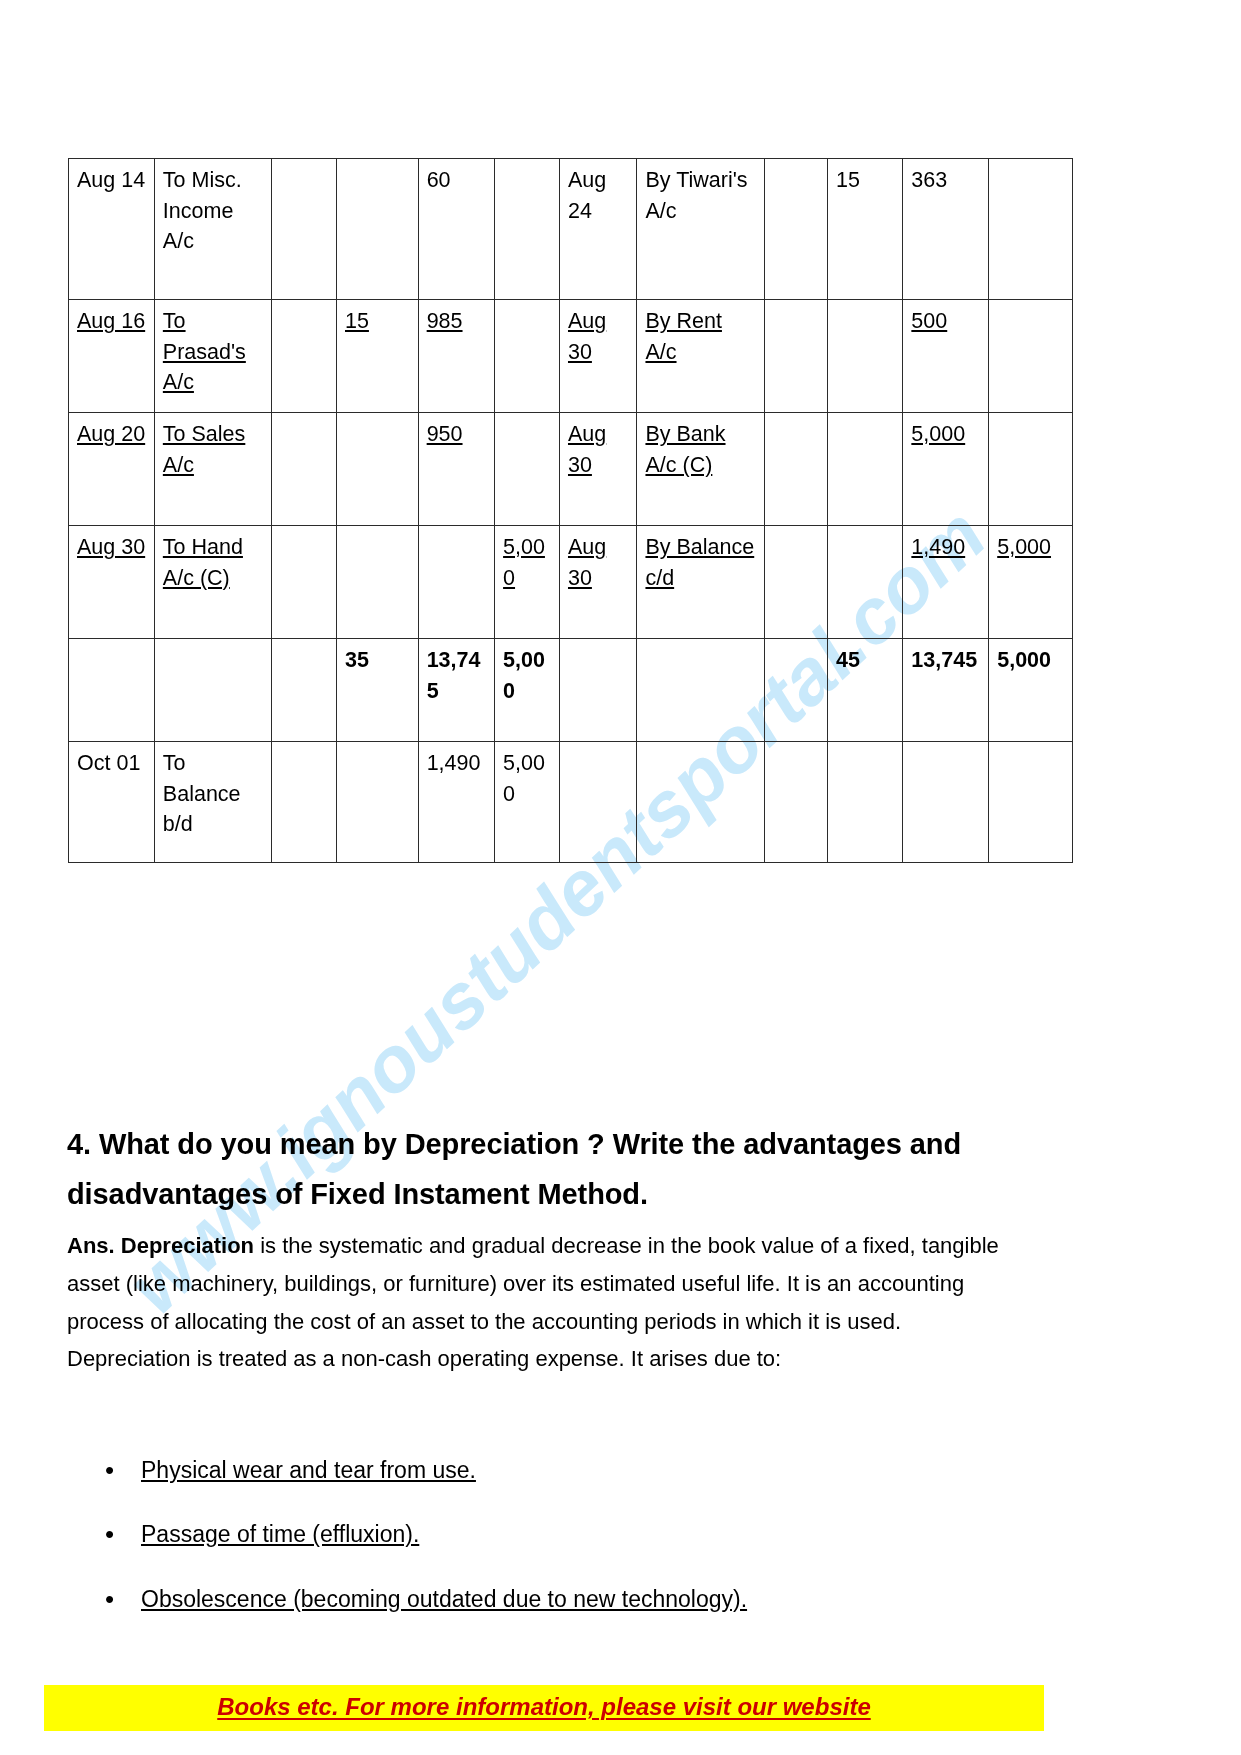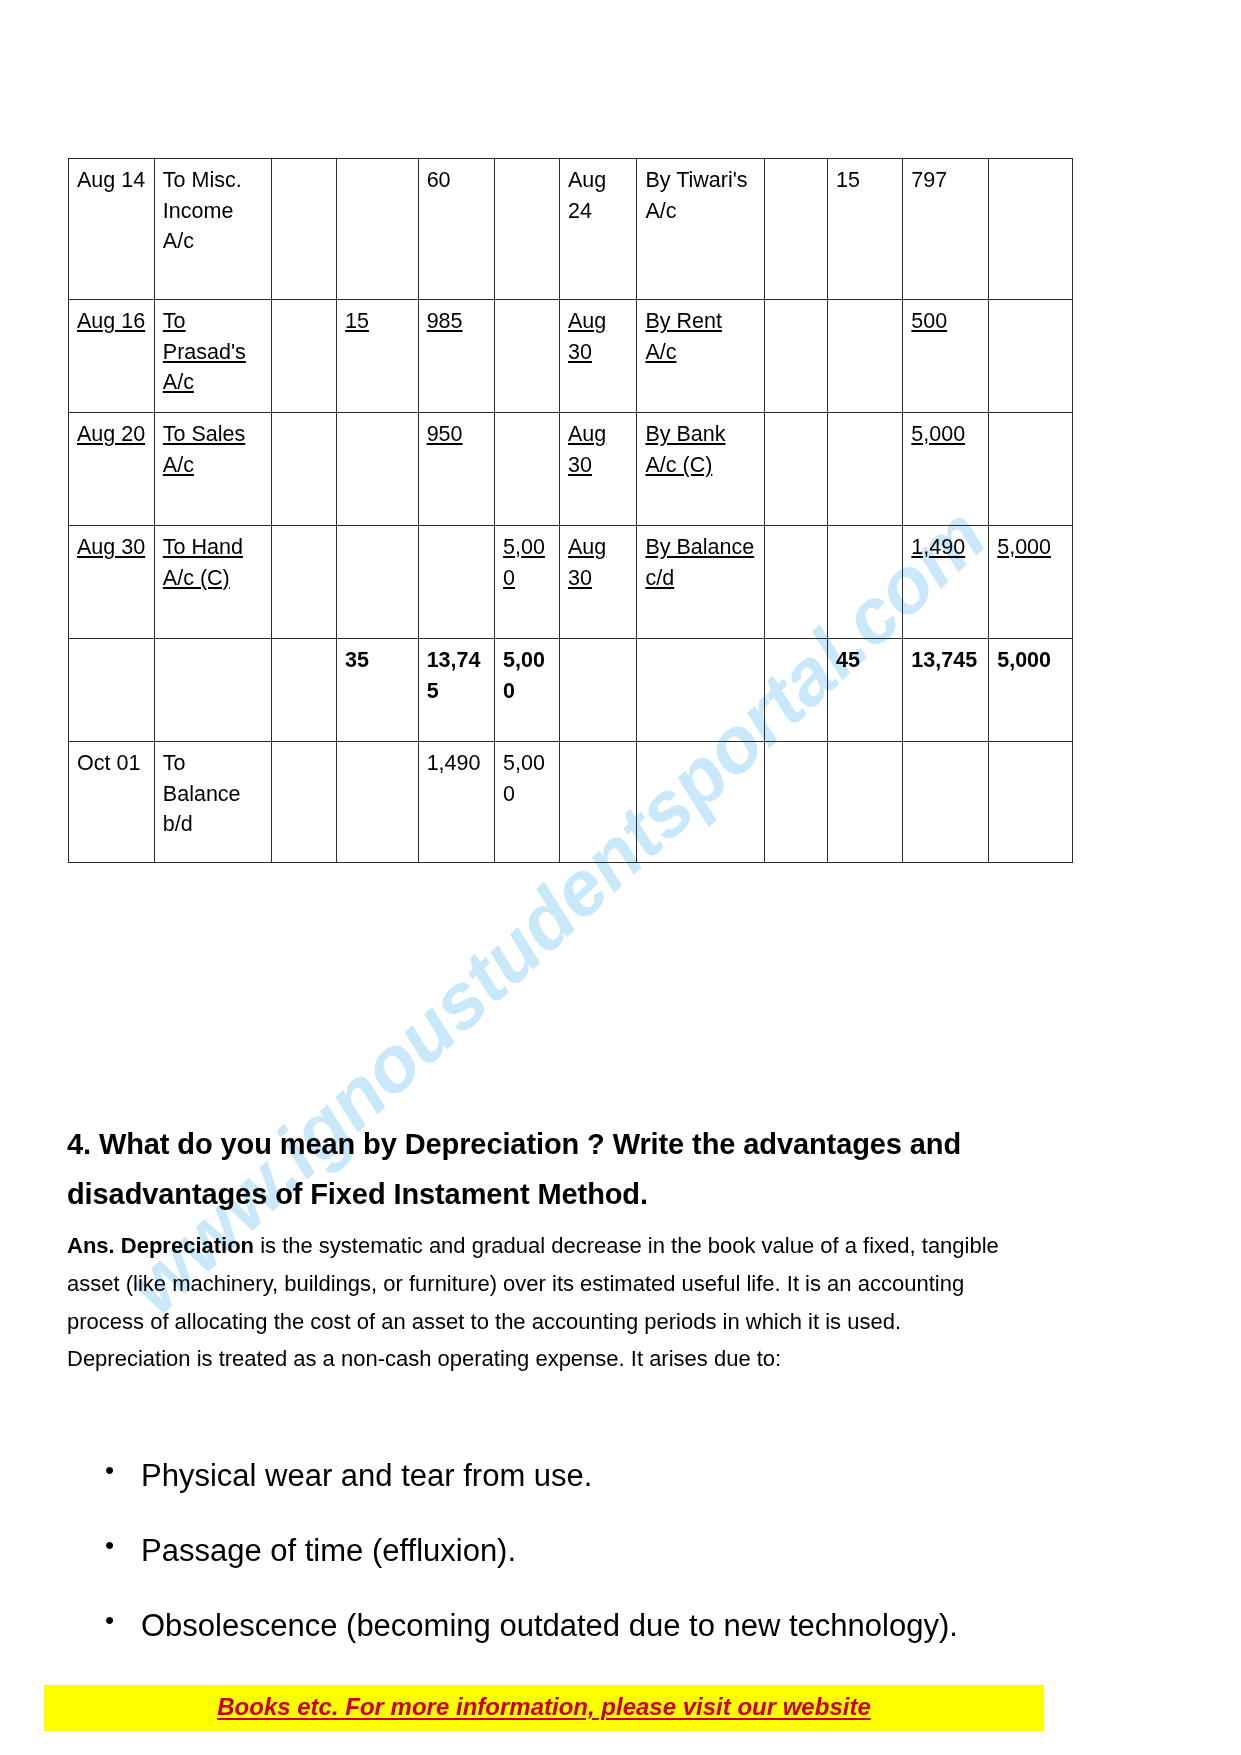--- a/index.html
+++ b/index.html
@@ -119,24 +119,25 @@
     position: absolute;
     left: 95px;
     top: 1425px;
     width: 930px;
     margin: 0;
     padding: 0 0 0 42px;
     list-style: none;
   }
   ul.bullets li {
     position: relative;
-    font-size: 31px;
+    font-size: 23px;
     line-height: 1.36;
     margin: 0 0 33px 0;
     padding-left: 4px;
+    text-decoration: underline;
   }
   ul.bullets li::before {
     content: "\2022";
     position: absolute;
     left: -32px;
     top: -2px;
     font-size: 26px;
     line-height: 1.36;
   }
 
@@ -193,21 +194,21 @@
           <td>Aug 14</td>
           <td>To Misc. Income A/c</td>
           <td></td>
           <td></td>
           <td>60</td>
           <td></td>
           <td>Aug 24</td>
           <td>By Tiwari's A/c</td>
           <td></td>
           <td>15</td>
-          <td>797</td>
+          <td>363</td>
           <td></td>
         </tr>
         <tr class="row-mid">
           <td>Aug 16</td>
           <td>To Prasad's A/c</td>
           <td></td>
           <td>15</td>
           <td>985</td>
           <td></td>
           <td>Aug 30</td>

